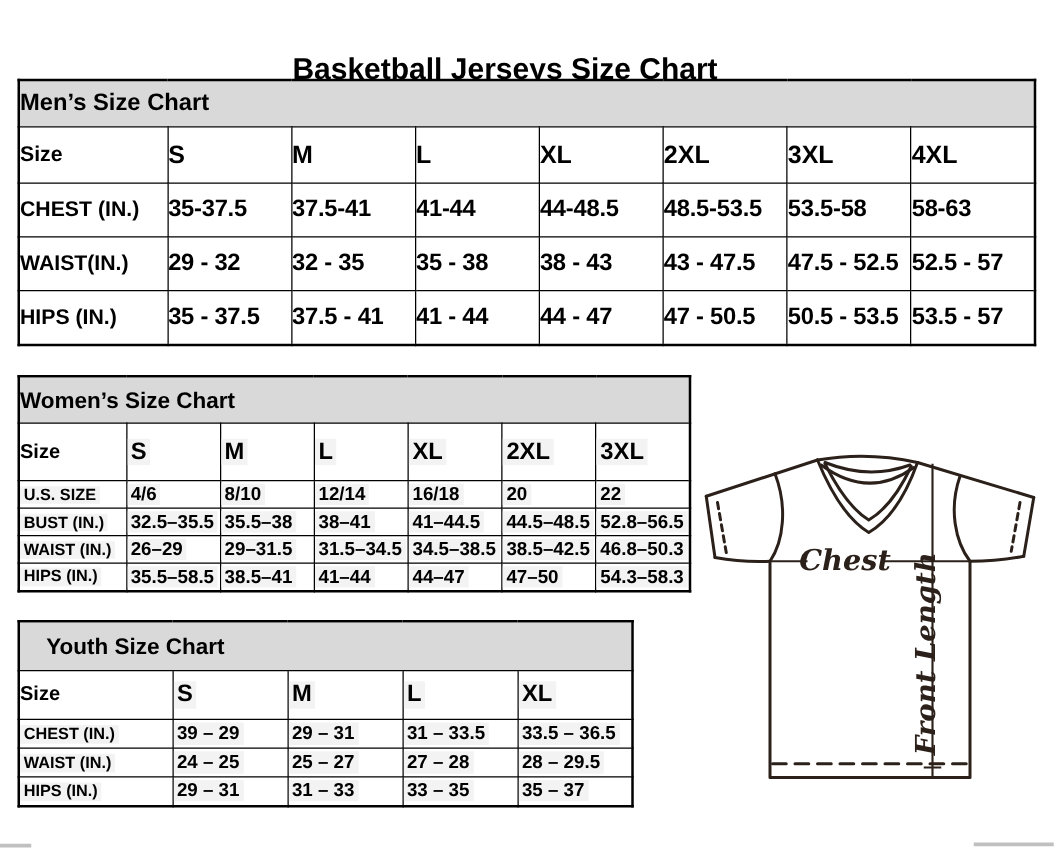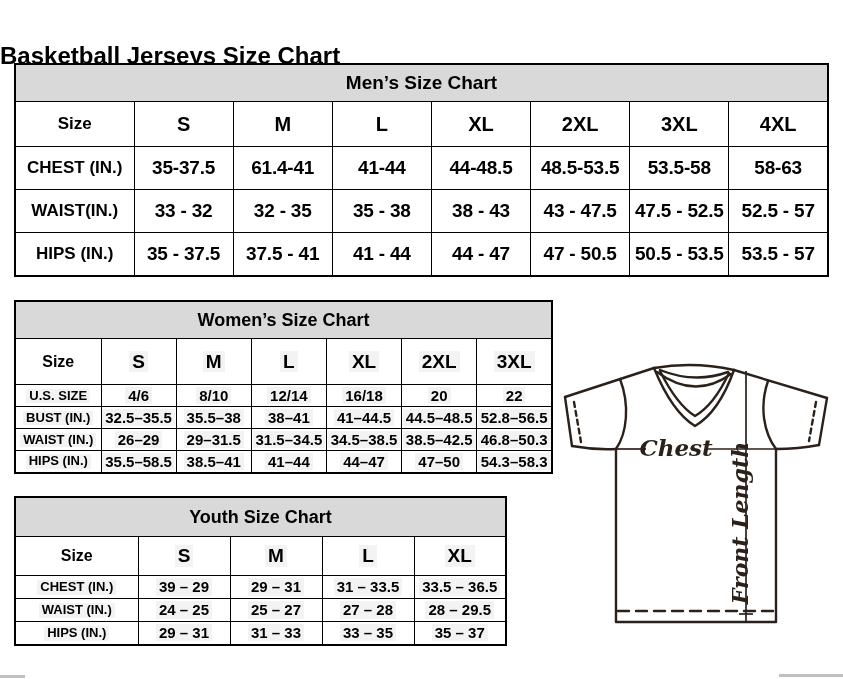--- a/index.html
+++ b/index.html
@@ -1,26 +1,26 @@
 <!DOCTYPE html>
 <html style="--header_bg: #d9d9d9; --border: #000000; --diagram_stroke: #2b211a; --highlight_bg: #f3f3f3; --scrollbar_gray: #c0c0c0;"><head>
 <meta charset="utf-8">
 <style>
   html,body{margin:0;padding:0;}
   body{
     width:843px;height:679px;position:relative;background:#fff;overflow:hidden;
     font-family:"Liberation Sans",sans-serif;font-weight:bold;color:#000;
   }
   .title{
-    position:absolute;left:0;top:6px;width:808px;
+    position:absolute;left:0;top:6px;width:808px;text-align:center;
     font-size:24px;letter-spacing:0px;margin-top:36px;
   }
   table{
     position:absolute;border-collapse:collapse;table-layout:fixed;
-    text-align:center;border:2px solid var(--border,#000);
+    text-align:left;border:2px solid var(--border,#000);
   }
   th,td{border:1px solid var(--border,#000);padding:0;vertical-align:middle;overflow:hidden;white-space:nowrap;}
   tr.bar th{background:var(--header_bg,#d9d9d9);}
   
   .men{left:14px;top:63px;width:815px;}
   .men tr.bar th{height:36px;font-size:19px;}
   .men tr.cols th{height:44px;font-size:20px;}
   .men tr.cols th:first-child{font-size:17px;}
   .men tbody tr{height:43px;}
   .men tbody th{font-size:17px;}
@@ -28,21 +28,21 @@
   
   .women{left:14px;top:300px;width:539px;}
   .women tr.bar th{height:36px;font-size:18px;}
   .women tr.cols th{height:45px;font-size:19px;}
   .women tr.cols th:first-child{font-size:16px;}
   .women tbody tr{height:22px;}
   .women tbody th{font-size:13px;}
   .women tbody td{font-size:15px;margin-left:36px;}
   
   .youth{left:14px;top:496px;width:493px;}
-  .youth tr.bar th{height:38px;font-size:18px;}
+  .youth tr.bar th{height:38px;font-size:18px;padding-left:21px;}
   .youth tr.cols th{height:38px;font-size:19px;}
   .youth tr.cols th:first-child{font-size:16px;}
   .youth tbody tr{height:23px;}
   .youth tbody th{font-size:13px;}
   .youth tbody td{font-size:15px;}
   
   .hl{background:var(--highlight_bg,#f3f3f3);padding:0 3px;display:inline-block;line-height:1.15;}
   
   .jersey{position:absolute;left:550px;top:355px;width:293px;height:310px;}
   .jersey path,.jersey line{fill:none;stroke:var(--diagram_stroke,#2b211a);}
@@ -87,30 +87,30 @@
         <th>XL</th>
         <th>2XL</th>
         <th>3XL</th>
         <th>4XL</th>
       </tr>
     </thead>
     <tbody>
       <tr>
         <th>CHEST (IN.)</th>
         <td>35-37.5</td>
-        <td>61.4-41</td>
+        <td>37.5-41</td>
         <td>41-44</td>
         <td>44-48.5</td>
         <td>48.5-53.5</td>
         <td>53.5-58</td>
         <td>58-63</td>
       </tr>
       <tr>
         <th>WAIST(IN.)</th>
-        <td>33 - 32</td>
+        <td>29 - 32</td>
         <td>32 - 35</td>
         <td>35 - 38</td>
         <td>38 - 43</td>
         <td>43 - 47.5</td>
         <td>47.5 - 52.5</td>
         <td>52.5 - 57</td>
       </tr>
       <tr>
         <th>HIPS (IN.)</th>
         <td>35 - 37.5</td>

